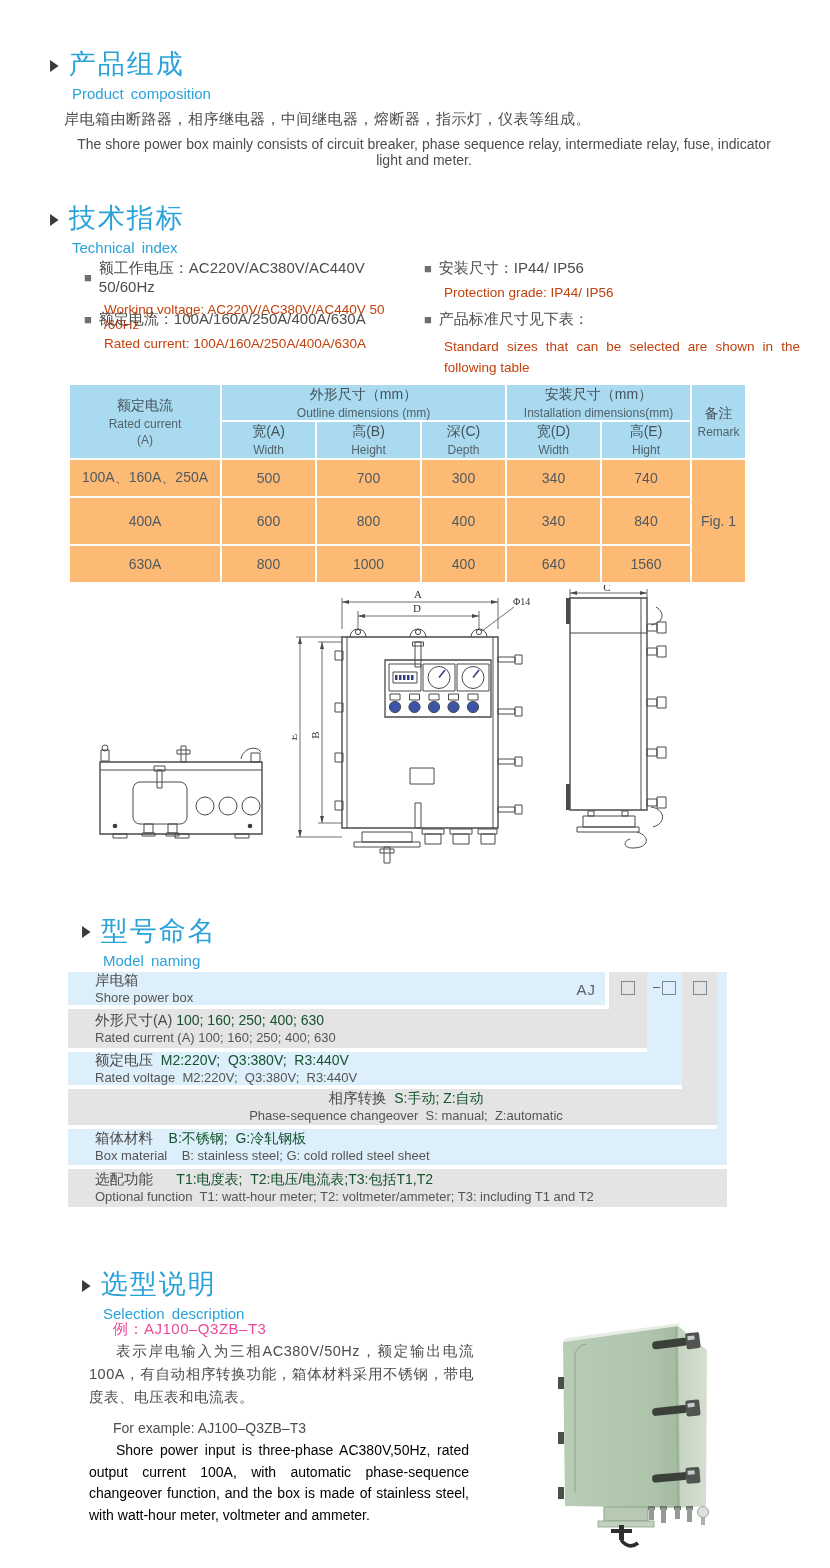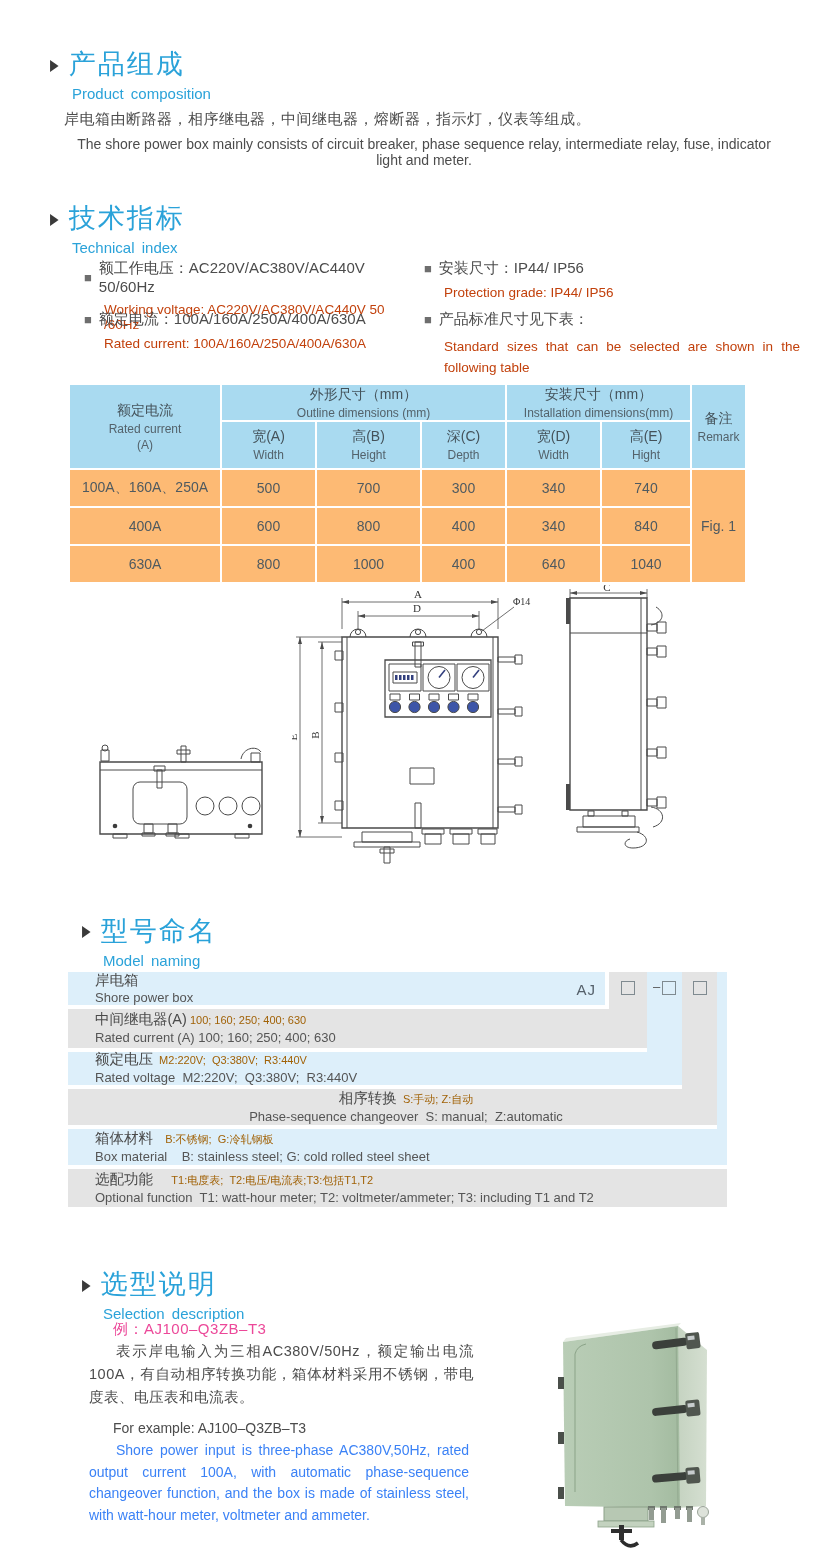--- a/index.html
+++ b/index.html
@@ -31,29 +31,29 @@
   
   svg text{font-family:"Liberation Serif","DejaVu Serif",serif;fill:#333;}
   .draw line,.draw path,.draw rect,.draw circle{vector-effect:non-scaling-stroke;}
   
   #naming{position:absolute;left:68px;top:972px;width:677px;height:236px;}
   .nm-blue{background:#ddeffa;}
   .nm-gray{background:#e4e4e4;}
   .nm-col{position:absolute;top:0;display:flex;justify-content:center;align-items:flex-start;padding-top:9px;box-sizing:border-box;}
   .nm-row{position:absolute;left:0;display:flex;flex-direction:column;justify-content:center;padding-left:27px;box-sizing:border-box;}
   .nm-line1{font-size:14.5px;color:#4a4a4a;line-height:17px;white-space:pre-wrap;}
-  .nm-line1 .val{font-size:11px;color:#a16207;}
+  .nm-line1 .val{font-size:14px;color:#14532d;}
   .nm-line2{font-size:13px;color:#555;line-height:16px;margin-top:1px;white-space:pre-wrap;}
   .ph-box{display:inline-block;width:12px;height:12px;border:1.5px solid #7f8a90;background:transparent;}
   .nm-dash{font-size:13px;color:#555;margin-right:2px;line-height:12px;}
   .aj{position:absolute;right:9px;top:50%;transform:translateY(-50%);font-size:15px;color:#55606a;letter-spacing:1px;}
   
   .sel-example{font-size:15px;color:#ec4899;letter-spacing:.5px;}
   .sel-par-cn{font-size:14.5px;line-height:23px;color:#4c4c4c;text-align:justify;text-indent:27px;letter-spacing:.5px;}
-  .sel-par-en{font-size:14px;line-height:21.5px;color:#3b82f6;text-align:justify;text-indent:27px;}
+  .sel-par-en{font-size:14px;line-height:21.5px;color:#000000;text-align:justify;text-indent:27px;}
 </style>
 </head>
 <body>
 
 <div id="page">
 
   <div class="sec-head" style="left:49px;top:46px;">
     <div class="sec-title-row">
       <span class="sec-arrow">▶</span>
       <span class="sec-title">产品组成</span>
@@ -111,21 +111,21 @@
       </td>
       <td class="hd" colspan="2">
         <div class="hd-cn">安装尺寸（mm）</div>
         <div class="hd-en">Installation dimensions(mm)</div>
       </td>
       <td class="hd" rowspan="2">
         <div class="hd-cn">备注</div>
         <div class="hd-en">Remark</div>
       </td>
     </tr>
-    <tr style="height:48px;">
+    <tr style="height:38px;">
       <td class="hd">
             <div class="hd-cn">宽(A)</div>
             <div class="hd-en">Width</div>
           </td>
       <td class="hd">
             <div class="hd-cn">高(B)</div>
             <div class="hd-en">Height</div>
           </td>
       <td class="hd">
             <div class="hd-cn">深(C)</div>
@@ -142,35 +142,35 @@
     </tr>
     <tr style="height:38px;">
       <td class="bd">100A、160A、250A</td>
       <td class="bd">500</td>
       <td class="bd">700</td>
       <td class="bd">300</td>
       <td class="bd">340</td>
       <td class="bd">740</td>
       <td class="bd" rowspan="3">Fig. 1</td>
     </tr>
-    <tr style="height:38px;">
+    <tr style="height:48px;">
       <td class="bd">400A</td>
       <td class="bd">600</td>
       <td class="bd">800</td>
       <td class="bd">400</td>
       <td class="bd">340</td>
       <td class="bd">840</td>
     </tr>
     <tr style="height:38px;">
       <td class="bd">630A</td>
       <td class="bd">800</td>
       <td class="bd">1000</td>
       <td class="bd">400</td>
       <td class="bd">640</td>
-      <td class="bd">1040</td>
+      <td class="bd">1560</td>
     </tr>
   </tbody>
     </table>
 
   <svg class="abs draw" style="left:85px;top:740px;" width="200" height="118" viewBox="0 0 200 118" fill="none" stroke="#4a4a4a" stroke-width="1">
     <rect x="15" y="22" width="162" height="72" stroke-width="1.4"></rect>
     <line x1="15" y1="30" x2="177" y2="30"></line>
     <rect x="48" y="42" width="54" height="42" rx="7"></rect>
     <rect x="72" y="30" width="5" height="18"></rect>
       <rect x="69" y="26" width="11" height="5"></rect>
@@ -359,21 +359,21 @@
       <span class="ph-box"></span>
     </div>
     <div class="nm-col nm-blue" style="left:649px;width:10px;height:193px;"></div>
 
     <div class="nm-row nm-blue" style="top:0;height:33px;width:537px;">
       <div class="nm-line1">岸电箱</div>
       <div class="nm-line2">Shore power box</div>
       <span class="aj">AJ</span>
     </div>
     <div class="nm-row nm-gray" style="top:37px;height:39px;width:579px;">
-      <div class="nm-line1"><span>中间继电器(A)</span><span class="val"> 100; 160; 250; 400; 630</span></div>
+      <div class="nm-line1"><span>外形尺寸(A)</span><span class="val"> 100; 160; 250; 400; 630</span></div>
       <div class="nm-line2">Rated current (A) 100; 160; 250; 400; 630</div>
     </div>
     <div class="nm-row nm-blue" style="top:80px;height:33px;width:614px;">
       <div class="nm-line1"><span>额定电压</span><span class="val">  M2:220V;  Q3:380V;  R3:440V</span></div>
       <div class="nm-line2">Rated voltage  M2:220V;  Q3:380V;  R3:440V</div>
     </div>
     <div class="nm-row nm-gray" style="top:117px;height:36px;width:649px;text-align:center;">
       <div class="nm-line1"><span>相序转换</span><span class="val">  S:手动; Z:自动</span></div>
       <div class="nm-line2">Phase-sequence changeover  S: manual;  Z:automatic</div>
     </div>

